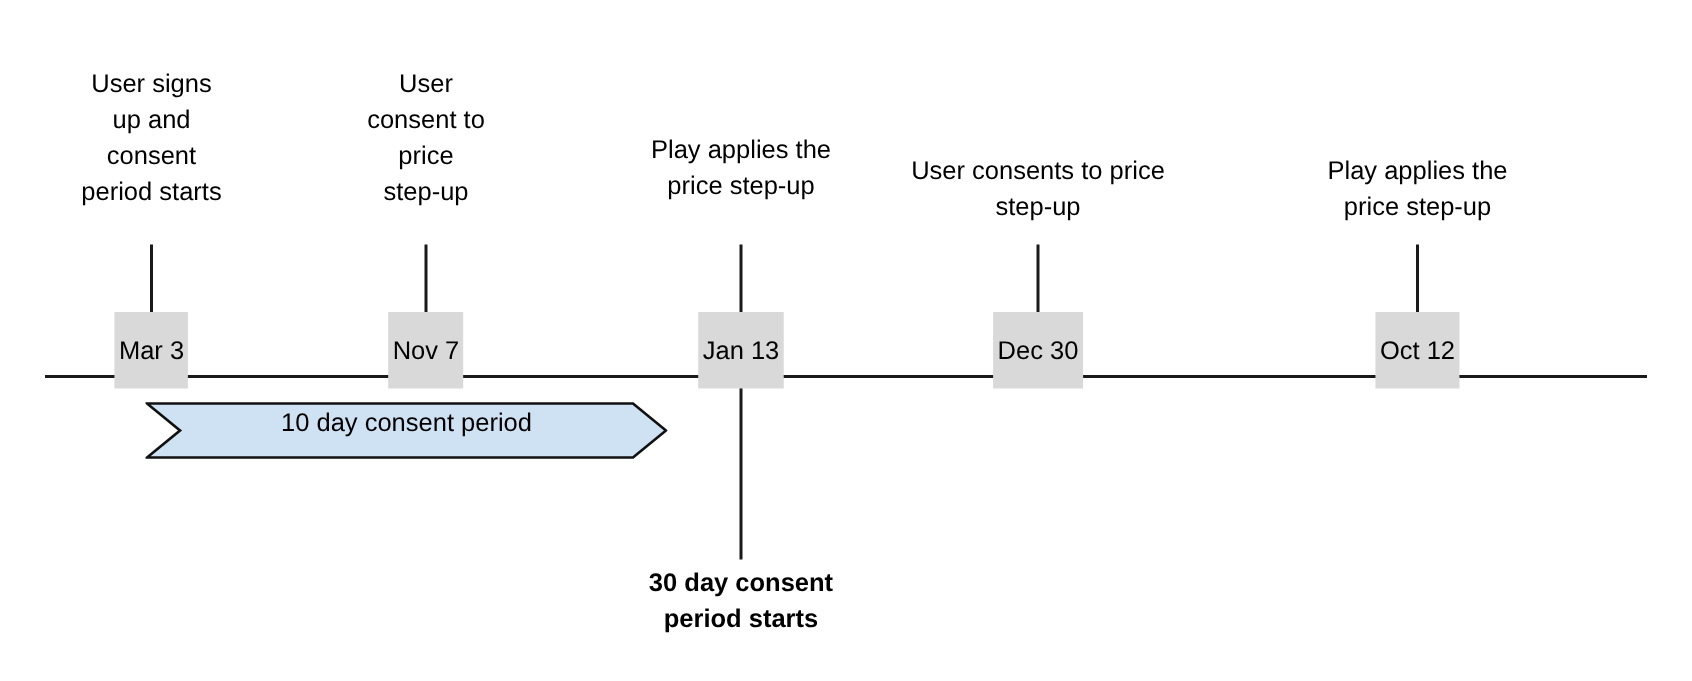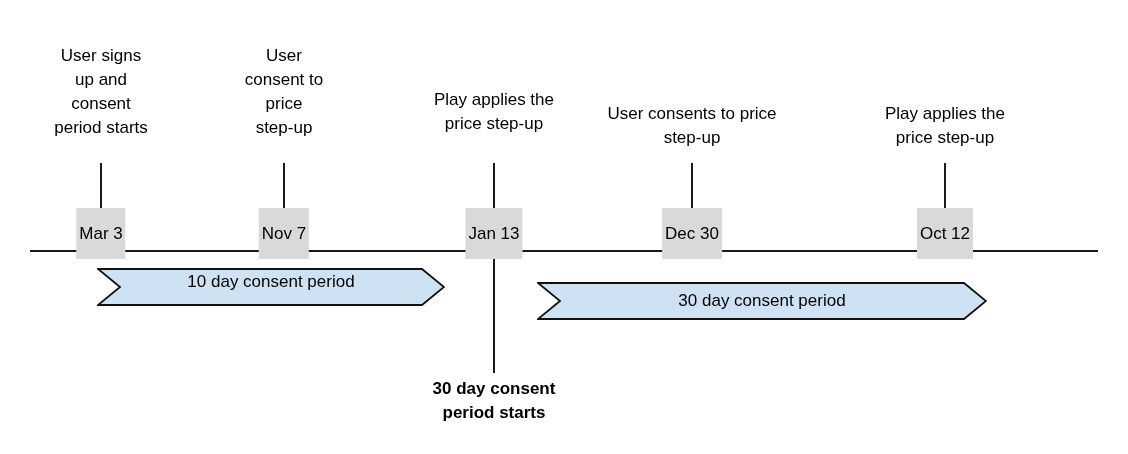--- a/index.html
+++ b/index.html
@@ -145,20 +145,14 @@
     <div class="date">Oct 12</div>
   </div>
 
   <div class="banner b0">
     <svg width="348" height="38" viewBox="0 0 348 38" aria-hidden="true">
       <polygon points="1,1 325,1 347,19 325,37 1,37 23,19"></polygon>
     </svg>
     <span class="banner-label">10 day consent period</span>
   </div>
 
-  <div class="banner b1">
-    <svg width="450" height="38" viewBox="0 0 450 38" aria-hidden="true">
-      <polygon points="1,1 427,1 449,19 427,37 1,37 23,19"></polygon>
-    </svg>
-    <span class="banner-label">30 day consent period</span>
-  </div>
 
 </div>
 
 </body></html>

